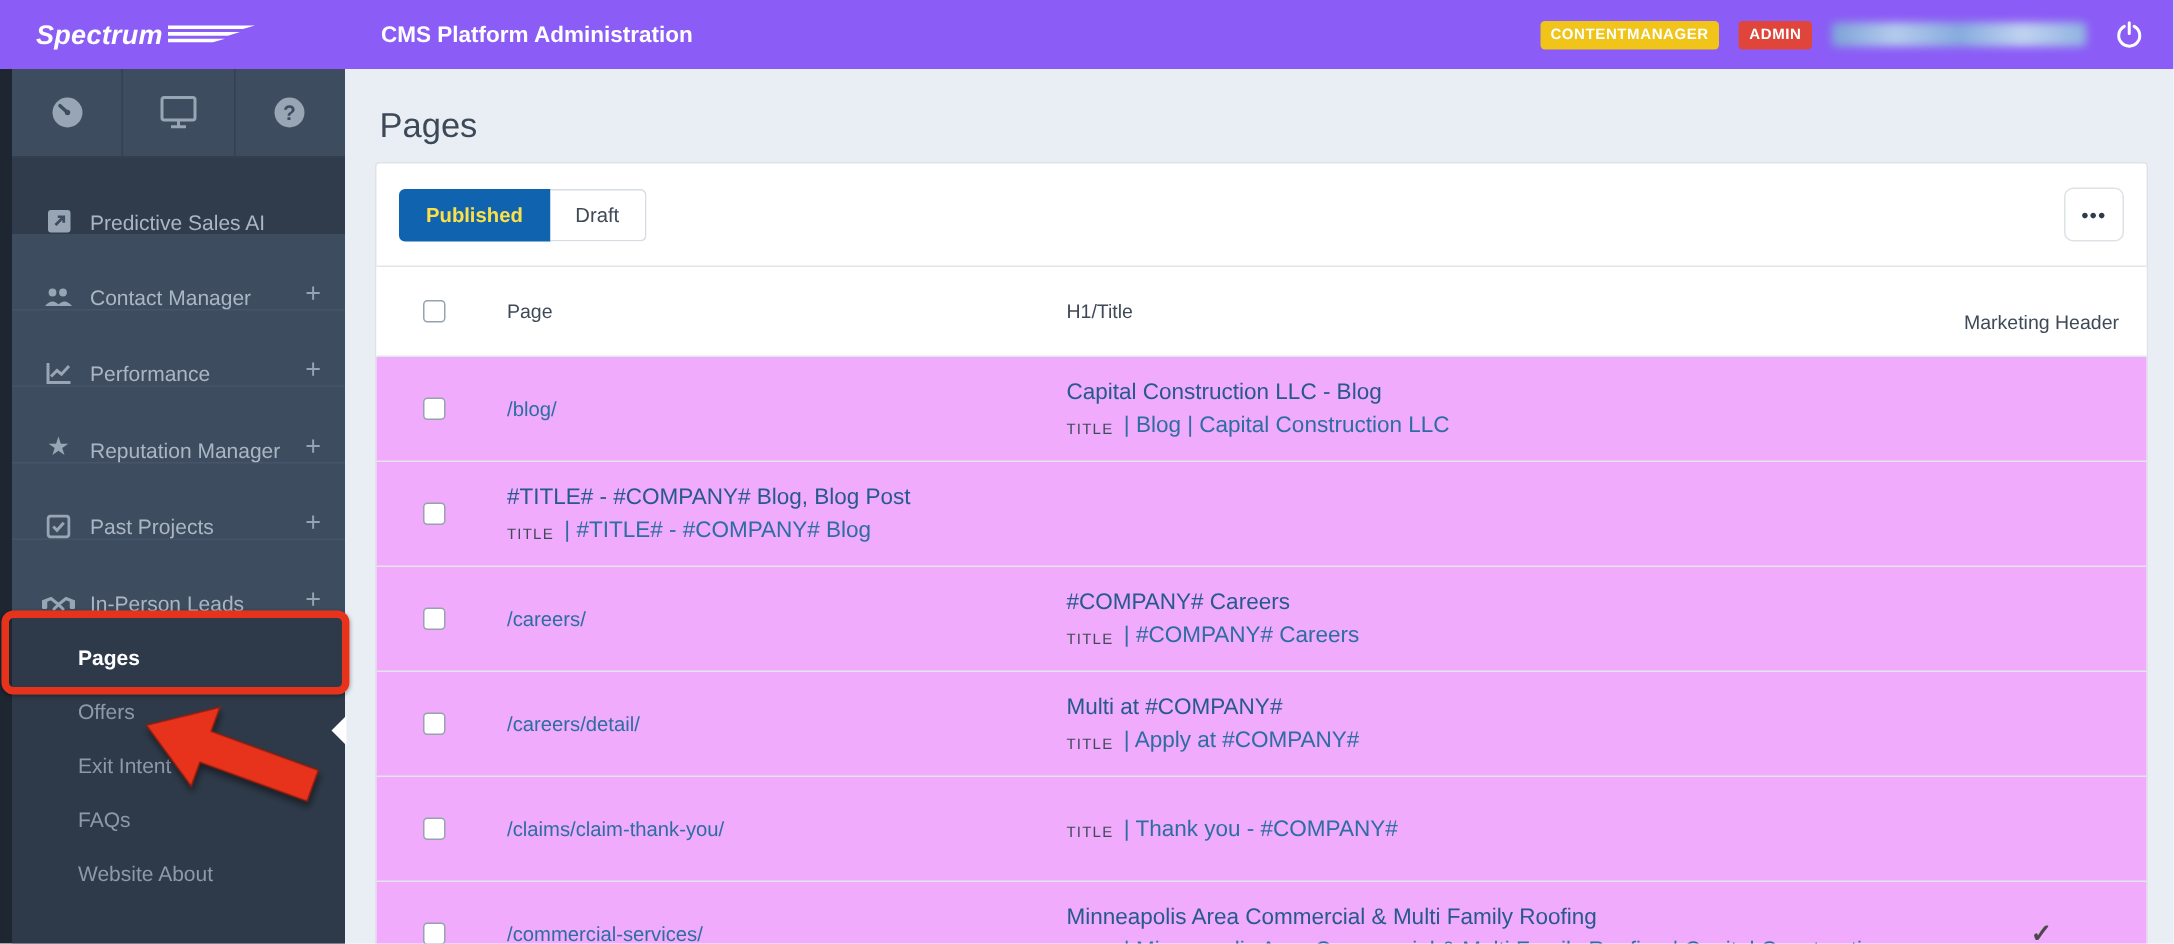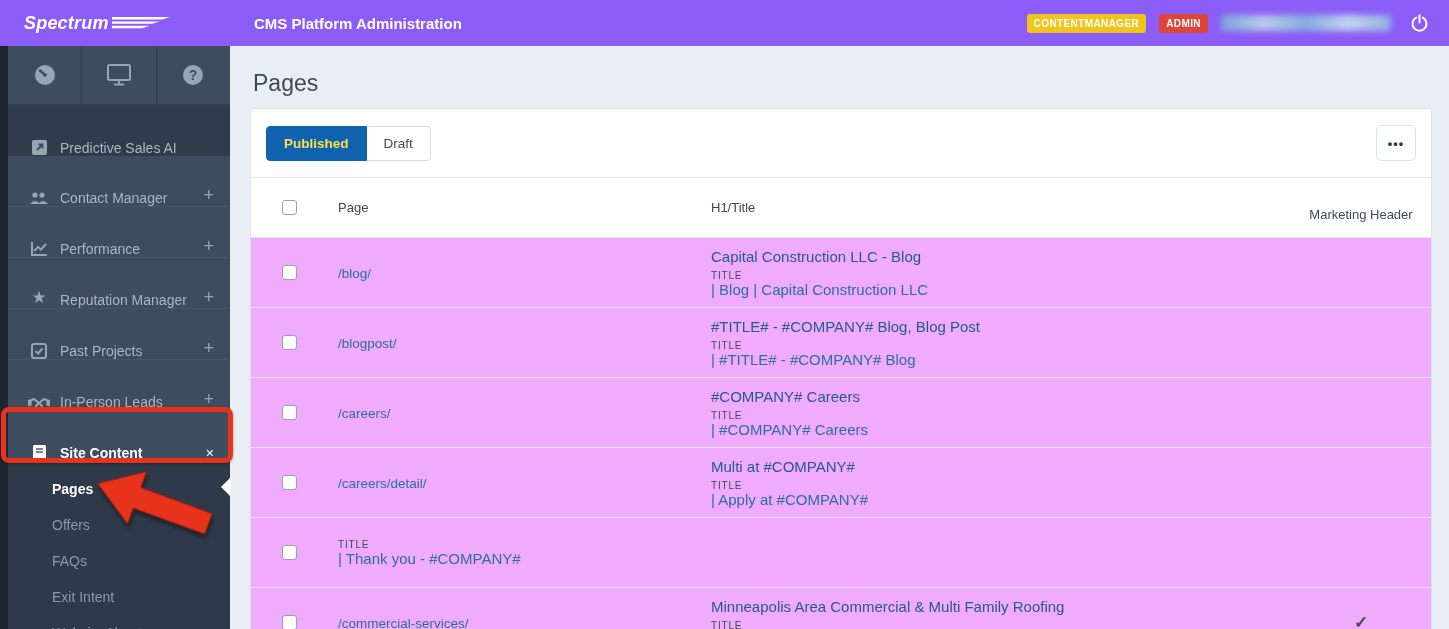--- a/index.html
+++ b/index.html
@@ -63,21 +63,21 @@
   .cell-h1 { flex:1; min-width:0; }
   .cell-mkt { width:120px; display:flex; justify-content:center; }
   .thead .cell-mkt { padding-top:13px; }
 
   .checkbox { width:15px; height:15px; border:1.5px solid #97a2ae; border-radius:3px; background:#fff; cursor:pointer; }
 
   .trow { height:70px; display:flex; align-items:center; padding:0 10px 0 31px; background:#f0abfc; border-bottom:1px solid #e2e6ea; }
   .page-link { color:#2e6da4; font-size:13.5px; text-decoration:none; cursor:pointer; }
   .h1-line { color:#26598e; font-size:15px; margin-bottom:5px; }
   .h1-line:empty { display:none; margin:0; }
-  .sub-line { display:flex; align-items:flex-start;flex-direction:column; }
+  .sub-line { display:flex; align-items:flex-end; }
   .title-label { color:#3f4a57; font-size:10px; letter-spacing:.8px; margin-right:7px; }
   .title-rest { color:#2e6da4; font-size:15px; white-space:nowrap; overflow:hidden; }
   .mkt-check { color:#4a4a4a; font-size:17px; font-weight:bold; }
 
   svg { display:block; }
 </style>
 </head>
 <body>
 
 <div class="topbar">
@@ -179,45 +179,34 @@
       <span class="nav-icon">
         <svg width="22" height="13" viewBox="0 0 22 13">
             <path d="M1 4 L6 2 L11 6 L16 2 L21 4 M11 6 L8 9 M11 6 L14 9" stroke="#97a5b4" stroke-width="2" fill="none" stroke-linecap="round"></path>
             <rect x="0" y="3" width="3.5" height="6" rx="1" fill="#97a5b4"></rect>
             <rect x="18.5" y="3" width="3.5" height="6" rx="1" fill="#97a5b4"></rect>
           </svg>
       </span>
       <span>In-Person Leads</span>
       <span class="plus">+</span>
     </div>
-    <div class="nav-item active-section">
-      <span class="nav-icon">
-        <svg width="15" height="17" viewBox="0 0 15 17">
-            <rect x="1" y="1" width="13" height="15" rx="1.5" fill="#fff"></rect>
-            <line x1="4" y1="5" x2="11" y2="5" stroke="#3e4c60" stroke-width="1.4"></line>
-            <line x1="4" y1="8" x2="11" y2="8" stroke="#3e4c60" stroke-width="1.4"></line>
-          </svg>
-      </span>
-      <span>Site Content</span>
-      <span class="close-x">×</span>
-    </div>
   </div>
 
   <div class="submenu">
     <div class="submenu-item active">
       <span>Pages</span>
     </div>
     <div class="submenu-item">
       <span>Offers</span>
     </div>
     <div class="submenu-item">
+      <span>Exit Intent</span>
+    </div>
+    <div class="submenu-item">
       <span>FAQs</span>
-    </div>
-    <div class="submenu-item">
-      <span>Exit Intent</span>
     </div>
     <div class="submenu-item">
       <span>Website About</span>
     </div>
   </div>
 </div>
 
 <div class="notch"></div>
 
 <div class="main">
@@ -255,21 +244,20 @@
       </span>
       <span class="cell-mkt">
           <span class="mkt-check"></span>
         </span>
     </div>
 
     <div class="trow">
       <span class="cell-check">
           <span class="checkbox"></span>
         </span>
-      <span class="cell-page"><a class="page-link">/blogpost/</a></span>
       <span class="cell-h1">
         <div class="h1-line">#TITLE# - #COMPANY# Blog, Blog Post</div>
         <div class="sub-line">
             <span class="title-label">TITLE</span>
             <span class="title-rest">| #TITLE# - #COMPANY# Blog</span>
           </div>
       </span>
       <span class="cell-mkt">
           <span class="mkt-check"></span>
         </span>
@@ -306,20 +294,21 @@
       </span>
       <span class="cell-mkt">
           <span class="mkt-check"></span>
         </span>
     </div>
 
     <div class="trow">
       <span class="cell-check">
           <span class="checkbox"></span>
         </span>
+      <span class="cell-page"><a class="page-link">/claims/claim-thank-you/</a></span>
       <span class="cell-h1">
 
         <div class="sub-line">
             <span class="title-label">TITLE</span>
             <span class="title-rest">| Thank you - #COMPANY#</span>
           </div>
       </span>
       <span class="cell-mkt">
           <span class="mkt-check"></span>
         </span>

